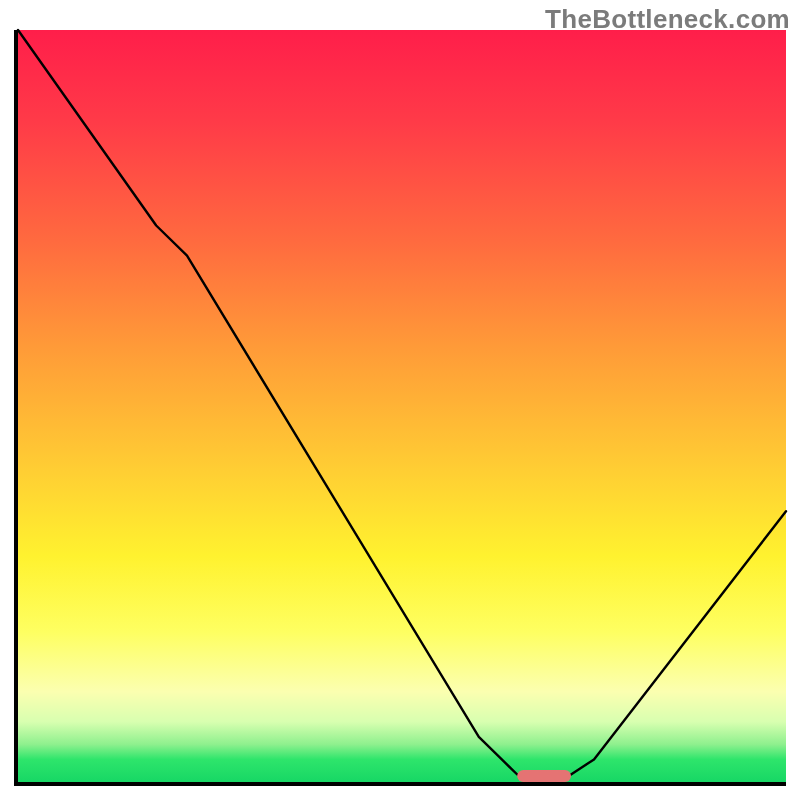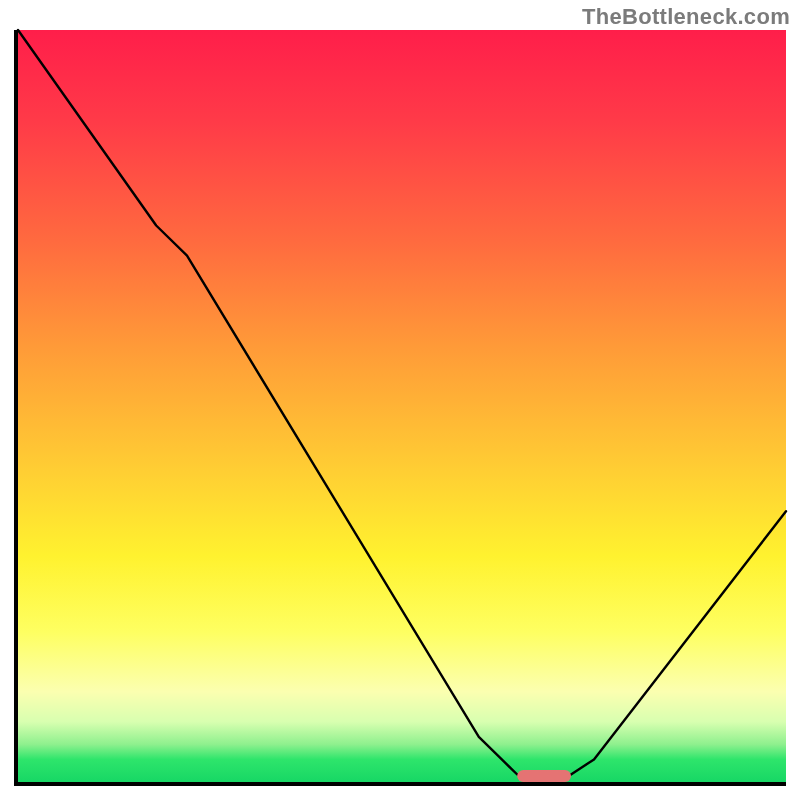--- a/index.html
+++ b/index.html
@@ -13,21 +13,21 @@
   }
   .frame {
     position: relative;
     width: 800px;
     height: 800px;
   }
   .watermark {
     position: absolute;
     top: 4px;
     right: 10px;
-    font-size: 22px;
+    font-size: 26px;
     font-weight: 600;
     color: #7b7b7b;
     letter-spacing: 0.3px;
   }
   
   .plot-border {
     position: absolute;
     left: 14px;
     top: 30px;
     width: 772px;   

